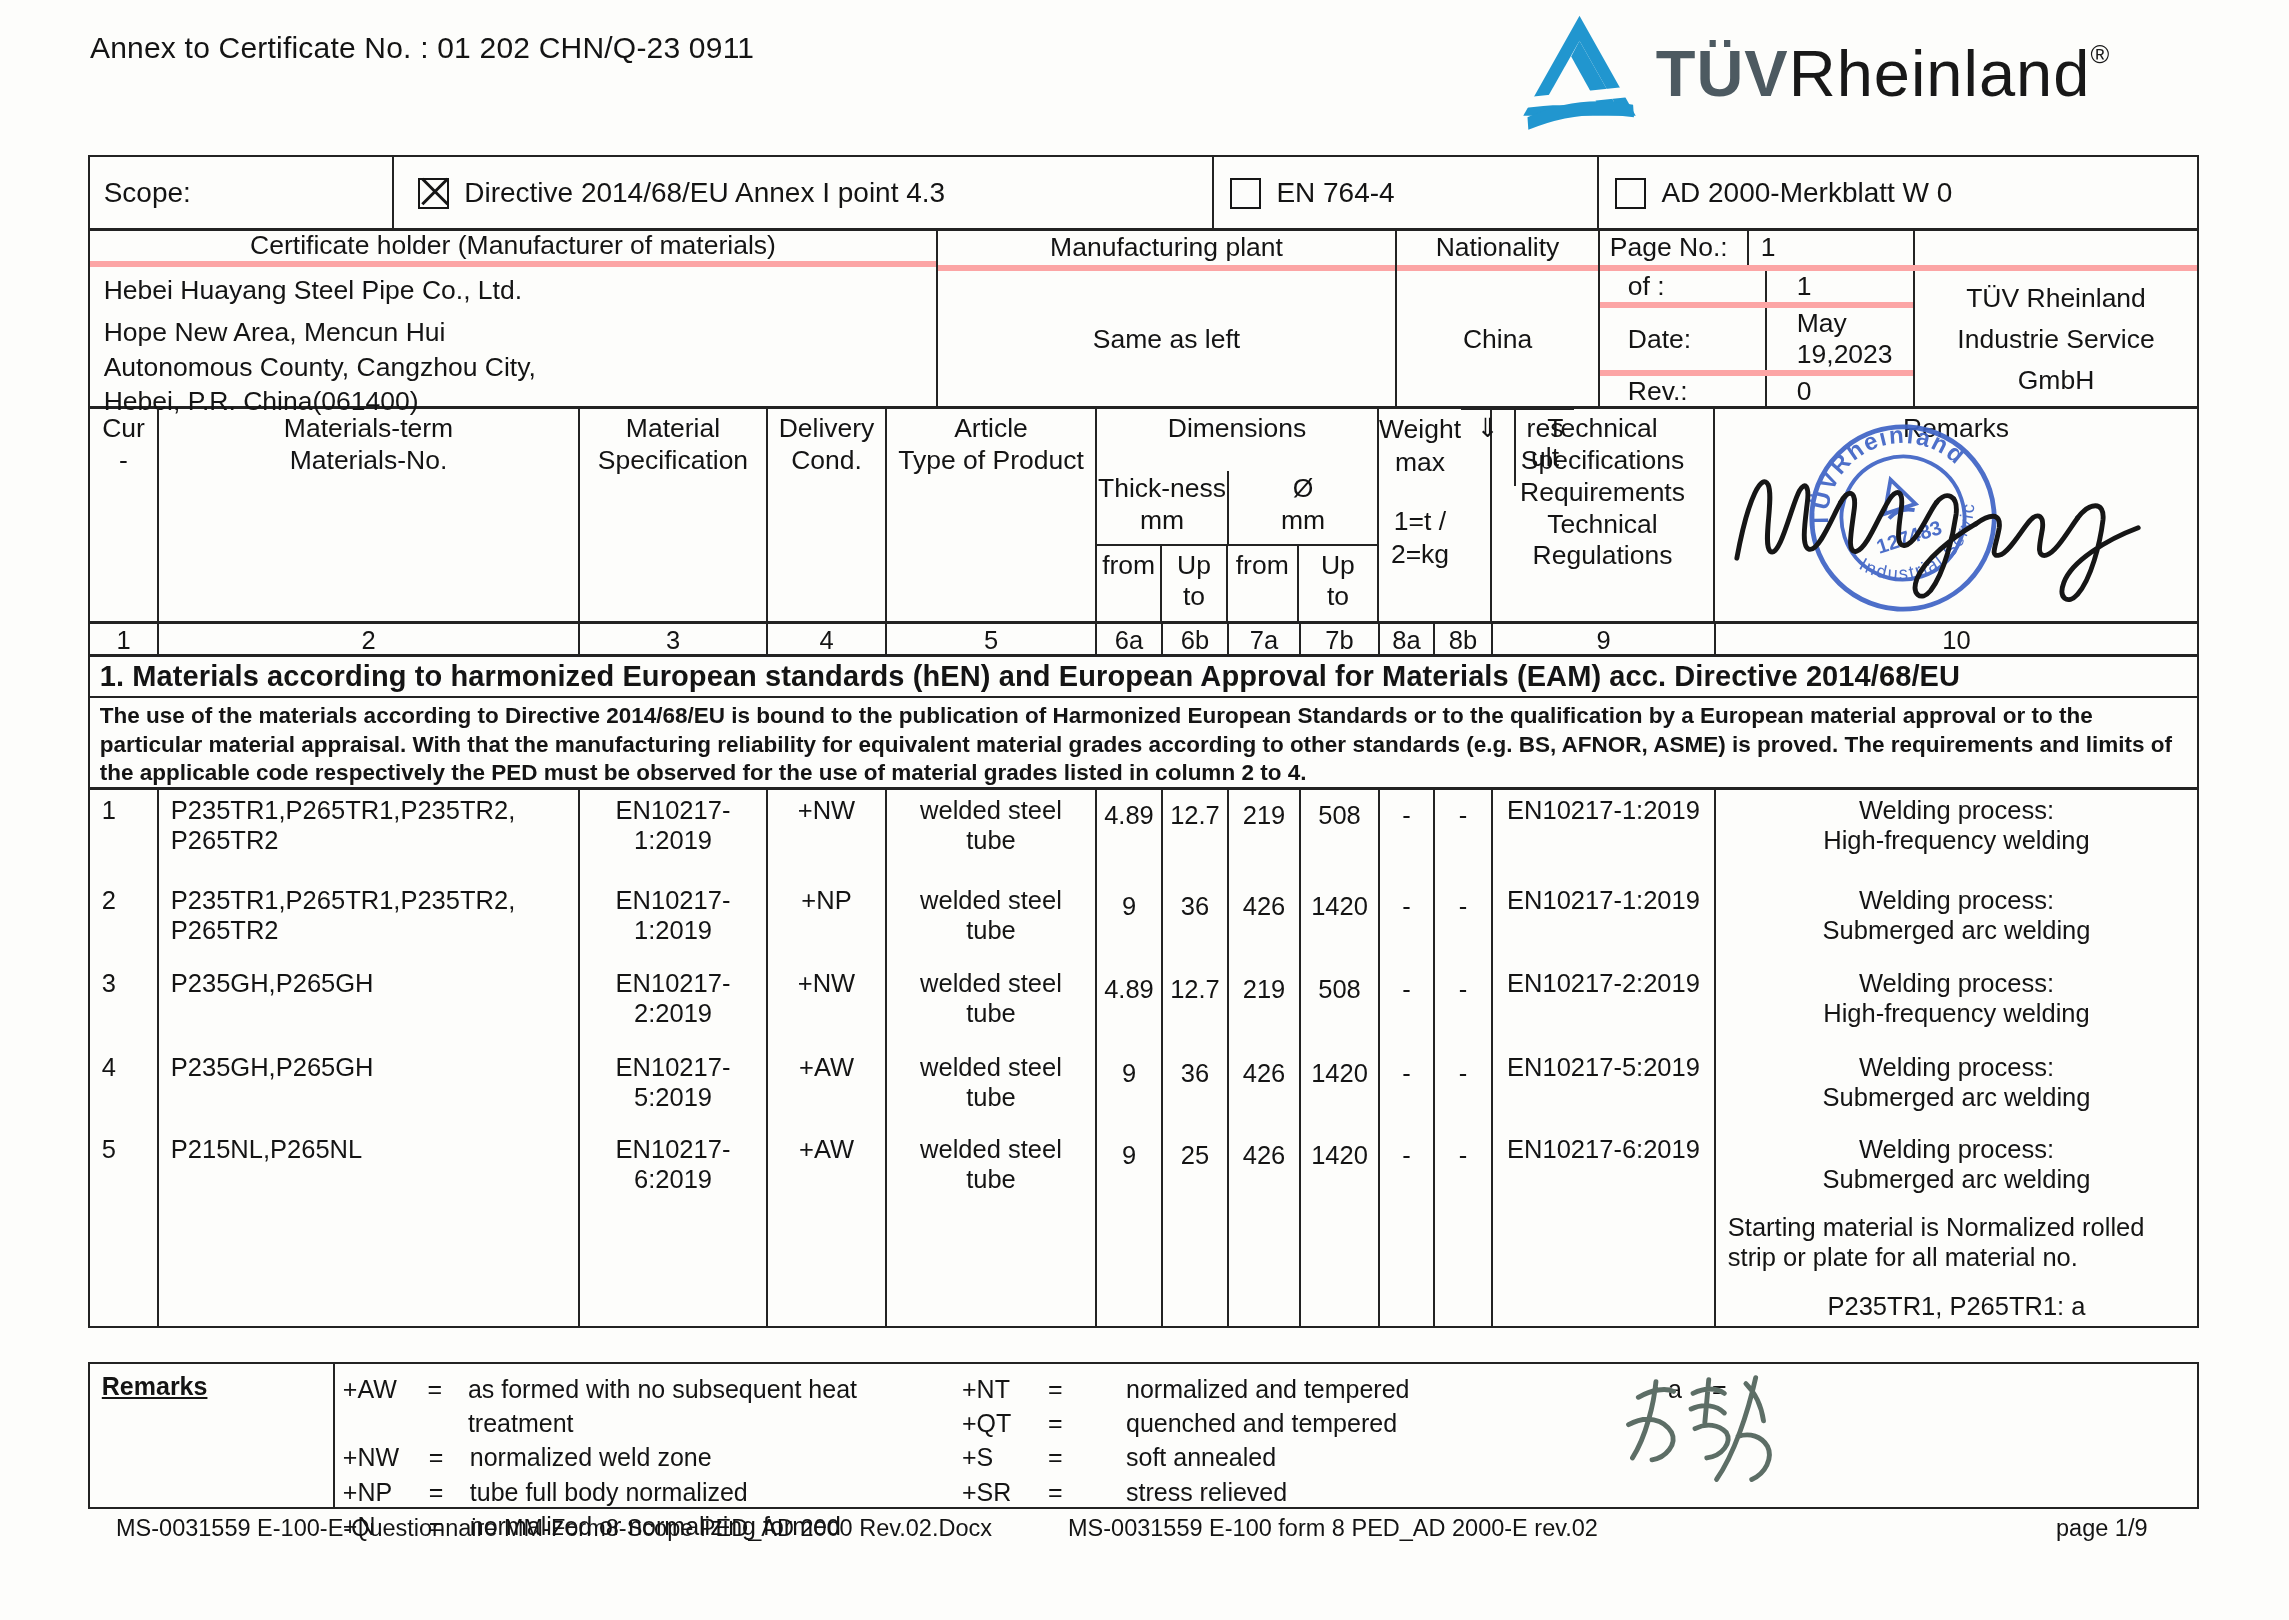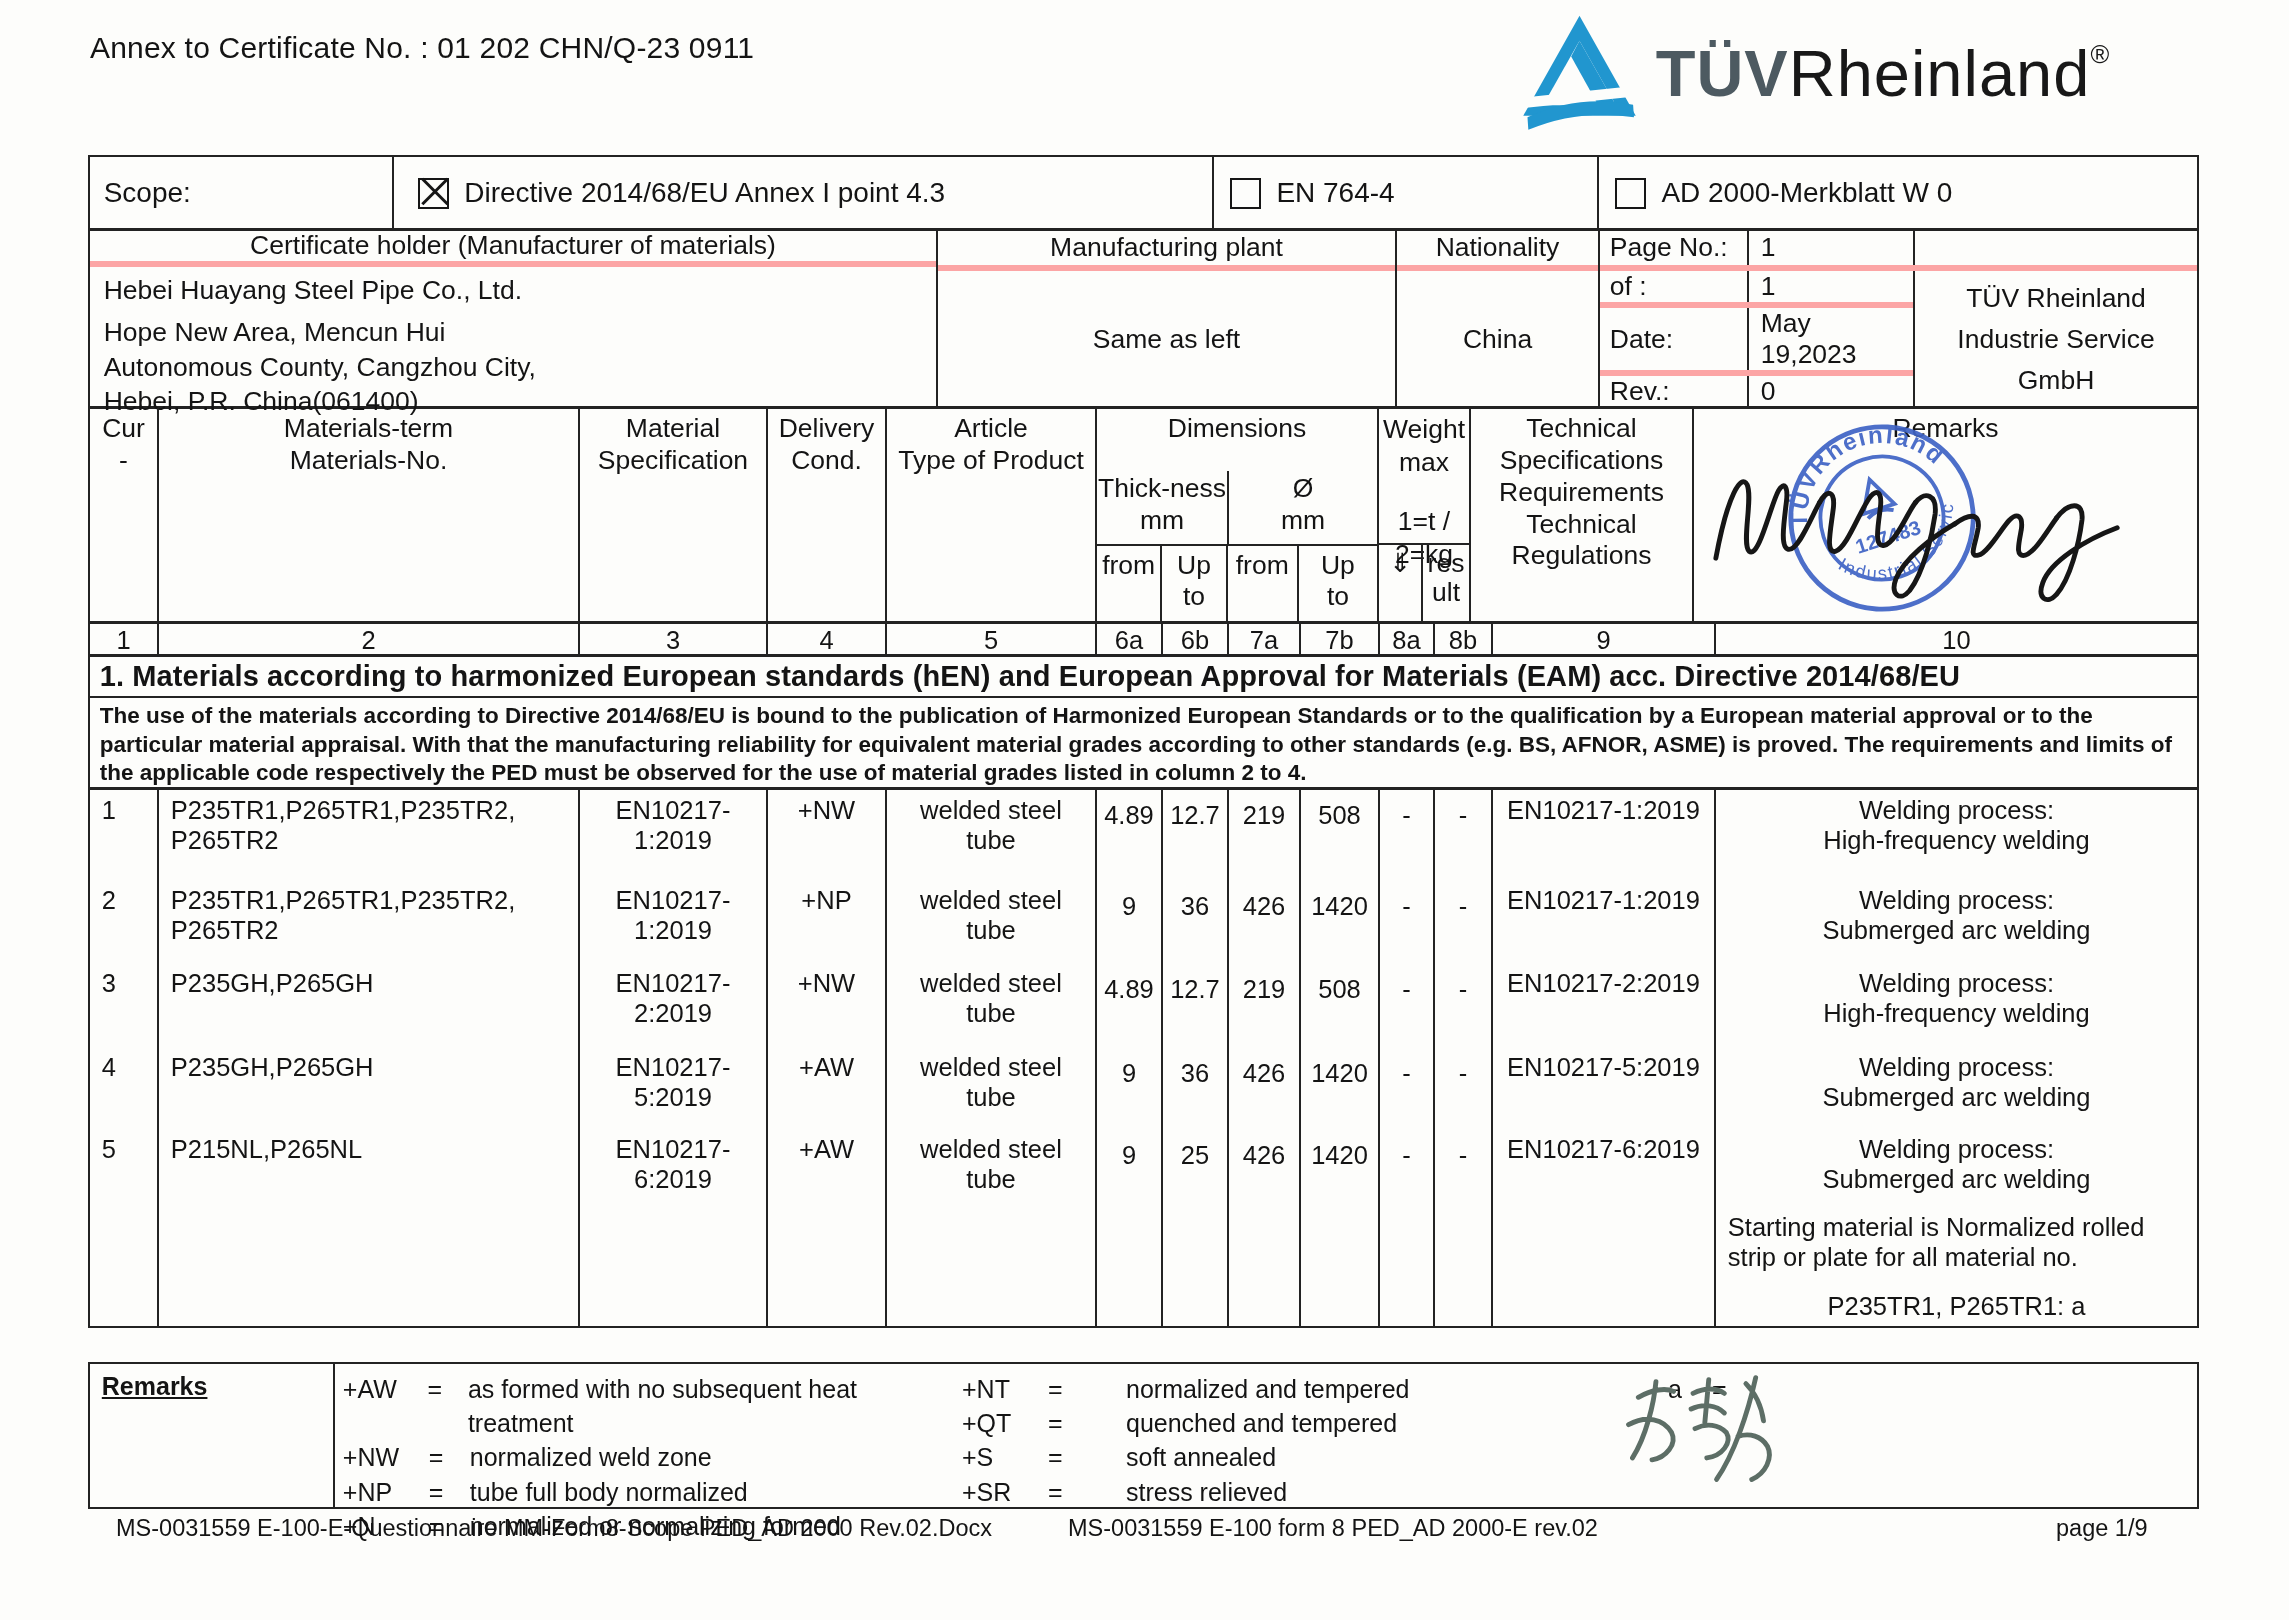--- a/index.html
+++ b/index.html
@@ -53,37 +53,37 @@
   .grpC { width:203px; display:flex; flex-direction:column; }
   .grpD { flex:1; display:flex; flex-direction:column; font-size:26.5px; }
   .grpD-r1 { height:41px; display:flex; }
   .grpD-r1 > div { display:flex; align-items:center; }
   .gd-label { width:149px; padding-left:9.8px; }
   .gd-val { width:166px; padding-left:11.8px; }
   .gd-sp { flex:1; }
   .grpD-body { flex:1; display:flex; }
   .grpD-left { width:315px; display:flex; flex-direction:column; }
   .grpD-left > div { flex:1; display:flex; }
-  .grpD-left > div > div { display:flex; align-items:center; }
+  .grpD-left > div > div { display:flex; align-items:center;margin-left:18px; }
   .grpD-org { flex:1; display:flex; flex-direction:column; align-items:center; justify-content:center; line-height:1.55; }
   
   .colhdr { height:218px; font-size:26.5px; }
   .hcell { padding-top:4.9px; text-align:center; line-height:1.2; }
   .w-no{width:69px} .w-mat{width:421px} .w-spec{width:188px} .w-cond{width:119px} .w-art{width:210px}
   .w-6a{width:66px} .w-6b{width:66px} .w-7a{width:72px} .w-7b{width:79px} .w-8a{width:55px} .w-8b{width:58px}
   .w-tech{width:223px} .w-rem{flex:1}
   .dims-grp { width:282px; display:flex; flex-direction:column; }
   .dims-top { height:63px; text-align:center; padding-top:4.9px; }
   .dims-mid { height:73px; display:flex; }
   .dims-mid > div { text-align:center; padding-top:2px; line-height:1.2; }
   .dims-th { width:131px; }
   .dims-dia { width:151px; border-left:2px solid #232323; }
   .fromto { height:78px; display:flex; border-top:2px solid #232323; }
   .fromto > div { text-align:center; padding-top:3.9px; line-height:1.15; }
-  .wt-grp { width:92px; display:flex; flex-direction:column; }
+  .wt-grp { width:113px; display:flex; flex-direction:row; }
   .wt-top { height:135px; text-align:center; padding-top:4.9px; line-height:1.25; }
   .wt-bot { height:78px; display:flex; border-top:2px solid #232323; }
   .wt-bot > div { text-align:center; padding-top:3.9px; line-height:1.1; }
   .rem-hd { position:relative; }
   .numrow { height:36px; font-size:25.5px; }
   .numrow > div { text-align:center; padding-top:2.9px; }
   
   .sec1-title { height:44px; font-size:29px; font-weight:bold; align-items:center; padding-left:9.8px; letter-spacing:0.1px; }
   .sec1-note { height:94px; font-size:22.5px; font-weight:bold; padding:4.9px 9.8px; line-height:1.26; display:block; }
   

